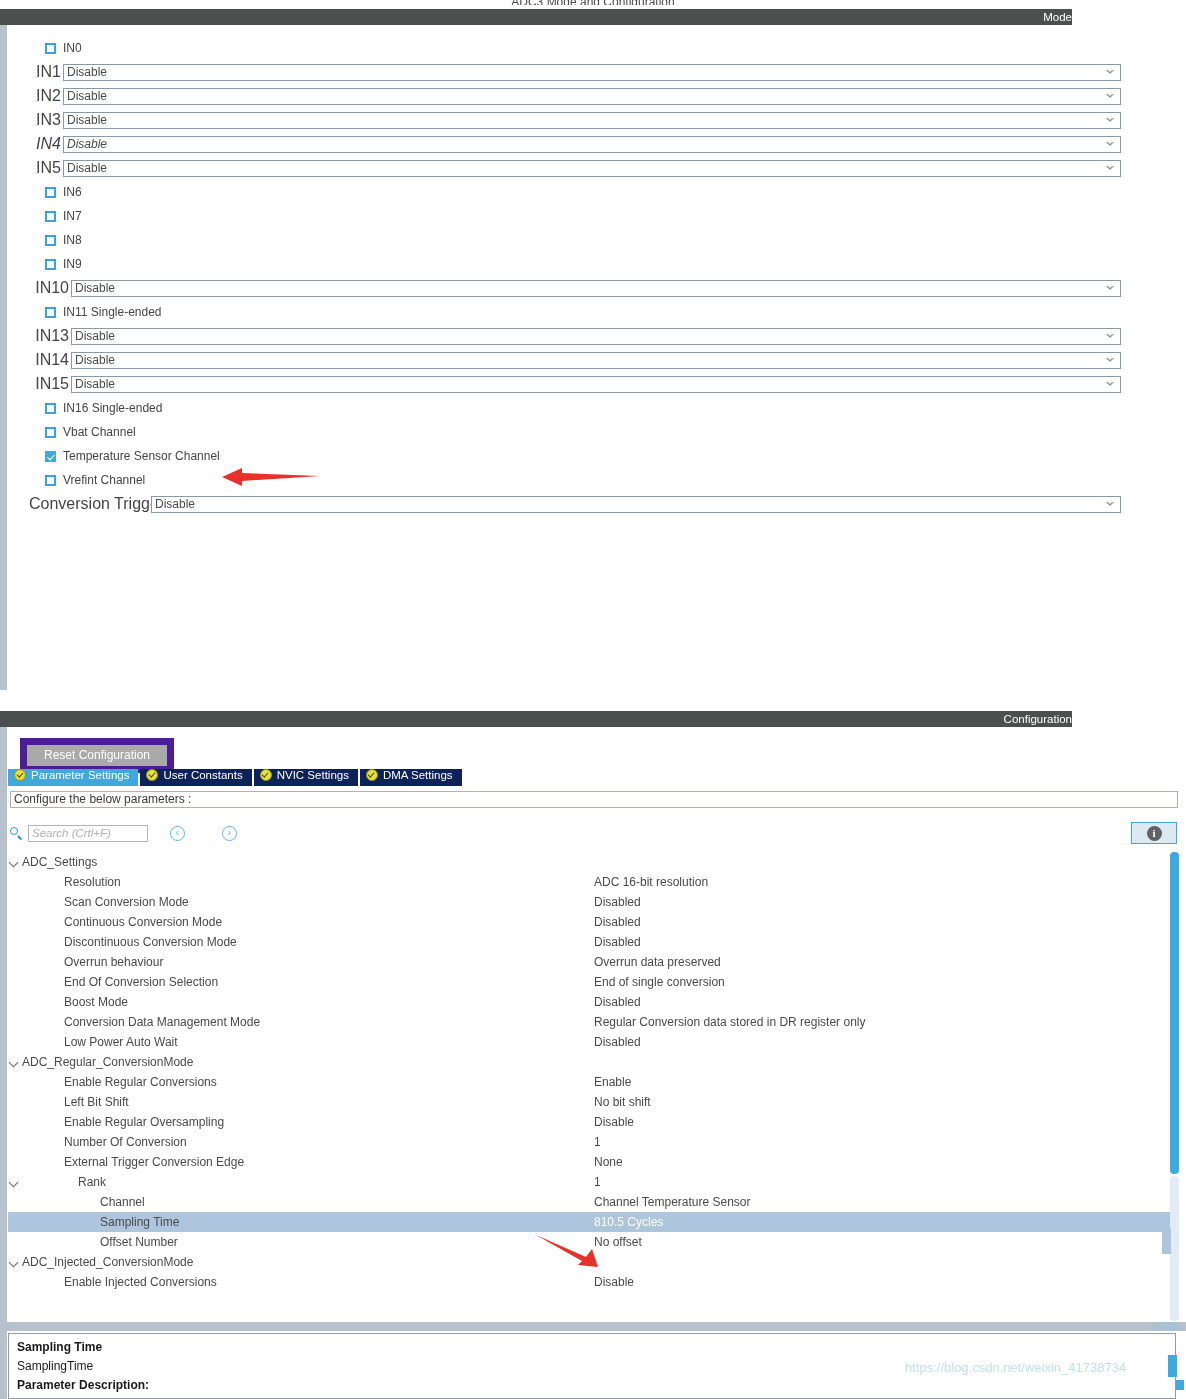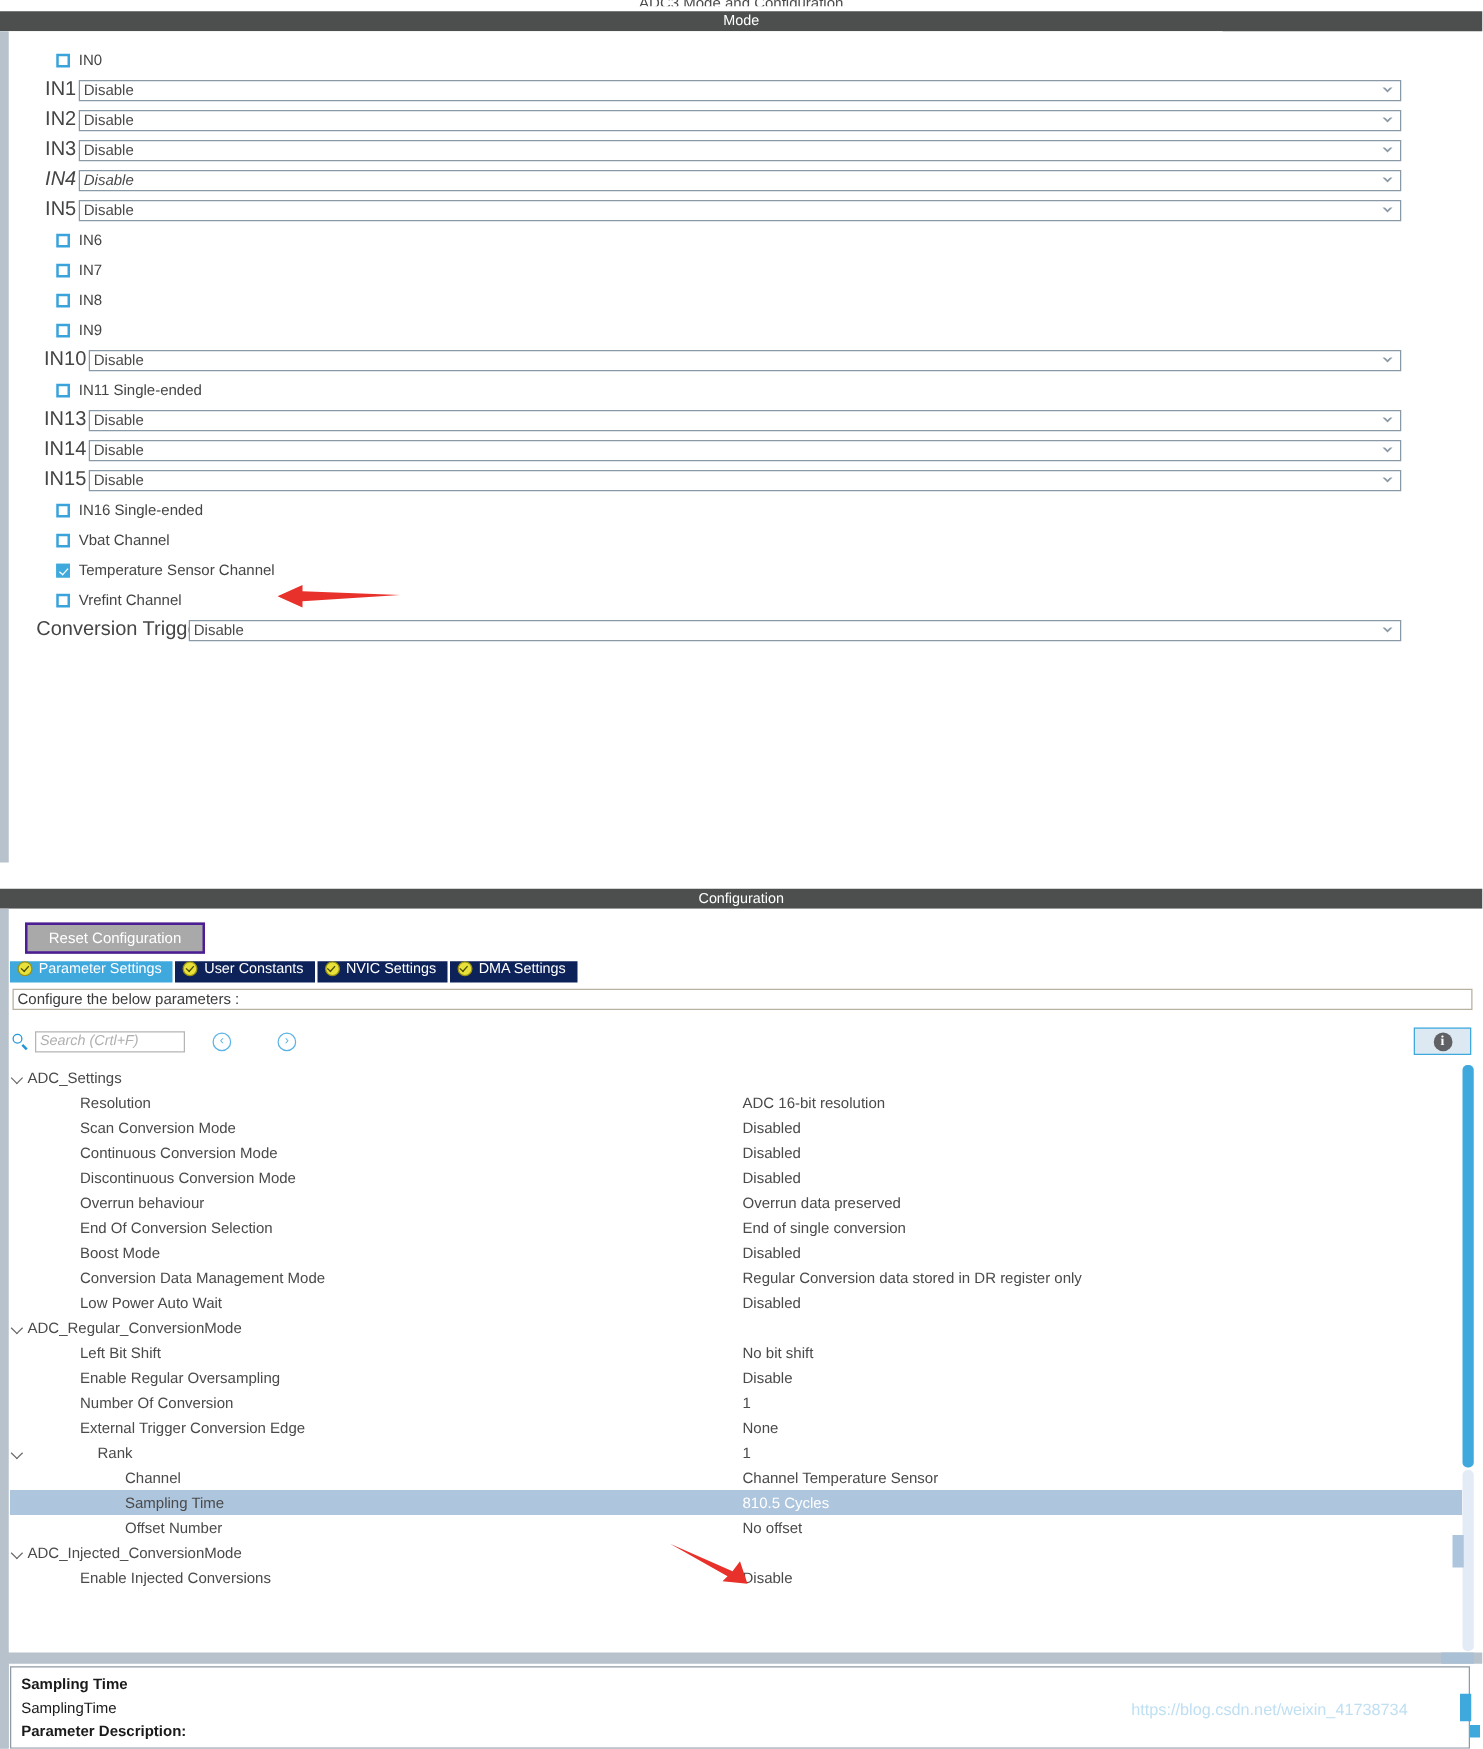--- a/index.html
+++ b/index.html
@@ -15,23 +15,23 @@
   .clip{position:absolute;left:0;top:0;width:1186px;height:1399px;overflow:hidden;}
 
   
   .top-caption{
     position:absolute;left:0;top:-5px;width:1186px;text-align:center;
     font-size:12px;color:#4b4b4b;height:10px;overflow:hidden;
   }
 
   
   .titlebar{
-    position:absolute;left:0;width:1186px;height:16px;
+    position:absolute;left:0;width:1072px;height:16px;
     background:#4d4f4f;color:#ffffff;font-size:11.5px;
-    text-align:center;line-height:16px;
+    text-align:right;line-height:16px;
   }
 
   
   .mode-panel{
     position:absolute;left:0;top:25px;width:978px;height:665px;
     background:#ffffff;
     border-left:7px solid #b7c2cc;
     box-sizing:border-box;
   }
   .row{position:absolute;left:0;height:24px;}
@@ -74,21 +74,21 @@
   .red-arrow{position:absolute;pointer-events:none;}
 
   
   .cfg-panel{
     position:absolute;left:0;top:727px;width:1186px;height:672px;
     background:#ffffff;border-left:7px solid #b7c2cc;box-sizing:border-box;
   }
   .reset-btn{
     position:absolute;left:20px;top:738px;width:140px;height:21px;
     background:#a9a9a9;color:#ffffff;font-size:12px;text-align:center;
-    line-height:21px;border:2px solid #4c1d95;
+    line-height:21px;border:7px solid #4c1d95;
   }
   .tabs{position:absolute;left:8px;top:769px;height:17px;display:flex;}
   .tab{
     height:17px;box-sizing:border-box;
     background:#0d2259;color:#ffffff;font-size:11.5px;
     display:flex;padding:0 9px 0 6px;margin-right:2px;
     white-space:nowrap;
   }
   .tab.active{background:#3fa9dd;}
   .tabico{
@@ -418,20 +418,25 @@
         <span class="tlabel">Low Power Auto Wait</span>
         <span class="tval">Disabled</span>
       </div>
       <div class="trow lvl0">
         <span class="tchev has" style="margin-left: 0px;"></span>
         <span class="tlabel">ADC_Regular_ConversionMode</span>
         <span class="tval"></span>
       </div>
       <div class="trow lvl1">
         <span class="tchev" style="margin-left: 0px;"></span>
+        <span class="tlabel">Enable Regular Conversions</span>
+        <span class="tval">Enable</span>
+      </div>
+      <div class="trow lvl1">
+        <span class="tchev" style="margin-left: 0px;"></span>
         <span class="tlabel">Left Bit Shift</span>
         <span class="tval">No bit shift</span>
       </div>
       <div class="trow lvl1">
         <span class="tchev" style="margin-left: 0px;"></span>
         <span class="tlabel">Enable Regular Oversampling</span>
         <span class="tval">Disable</span>
       </div>
       <div class="trow lvl1">
         <span class="tchev" style="margin-left: 0px;"></span>

